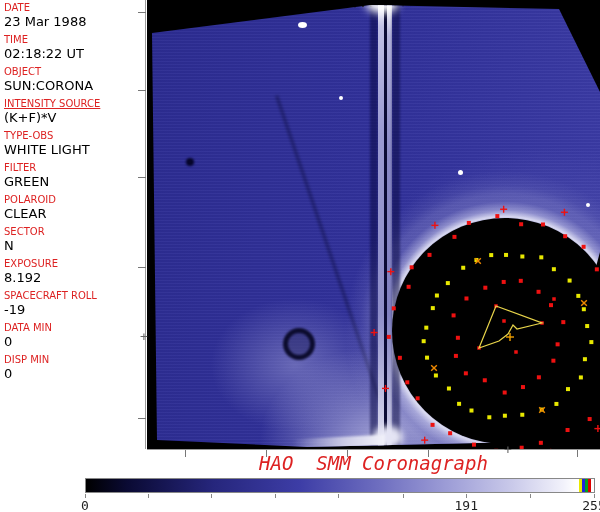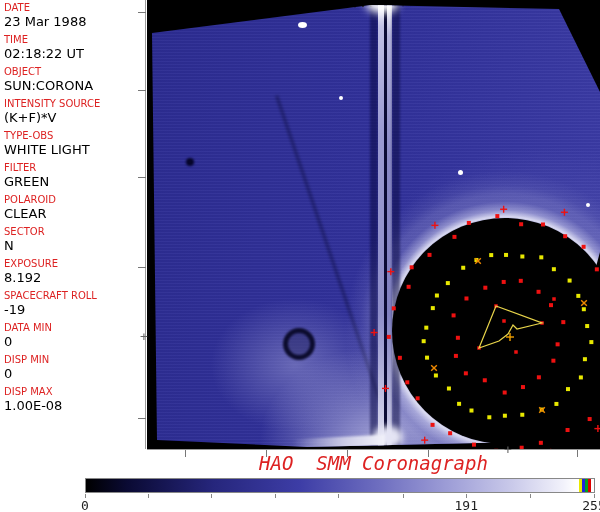--- a/index.html
+++ b/index.html
@@ -109,21 +109,21 @@
     </div>
     <div class="field">
       <div class="lbl" style="color: rgb(221, 34, 34);">TIME</div>
       <div class="val">02:18:22 UT</div>
     </div>
     <div class="field">
       <div class="lbl" style="color: rgb(221, 34, 34);">OBJECT</div>
       <div class="val">SUN:CORONA</div>
     </div>
     <div class="field">
-      <div class="lbl" style="color: rgb(221, 34, 34);">INTENSITY SOURCE</div>
+      <div class="lbl" style="color: rgb(221, 34, 34); text-decoration: underline;">INTENSITY SOURCE</div>
       <div class="val">(K+F)*V</div>
     </div>
     <div class="field">
       <div class="lbl" style="color: rgb(221, 34, 34);">TYPE-OBS</div>
       <div class="val">WHITE LIGHT</div>
     </div>
     <div class="field">
       <div class="lbl" style="color: rgb(221, 34, 34);">FILTER</div>
       <div class="val">GREEN</div>
     </div>
@@ -143,24 +143,20 @@
       <div class="lbl" style="color: rgb(221, 34, 34);">SPACECRAFT ROLL</div>
       <div class="val">-19</div>
     </div>
     <div class="field">
       <div class="lbl" style="color: rgb(221, 34, 34);">DATA MIN</div>
       <div class="val">0</div>
     </div>
     <div class="field">
       <div class="lbl" style="color: rgb(221, 34, 34);">DISP MIN</div>
       <div class="val">0</div>
-    </div>
-    <div class="field">
-      <div class="lbl" style="color: rgb(221, 34, 34);">DISP MAX</div>
-      <div class="val">1.00E-08</div>
     </div>
   </div>
 
 <div id="image-area">
   <div id="quad">
     <div id="serration"></div>
     <div id="diag-shadow"></div>
     <div id="ring-glow"></div>
     <div id="spot-small" class="dark-spot"></div>
     <div id="spot-donut" class="dark-spot"></div>

